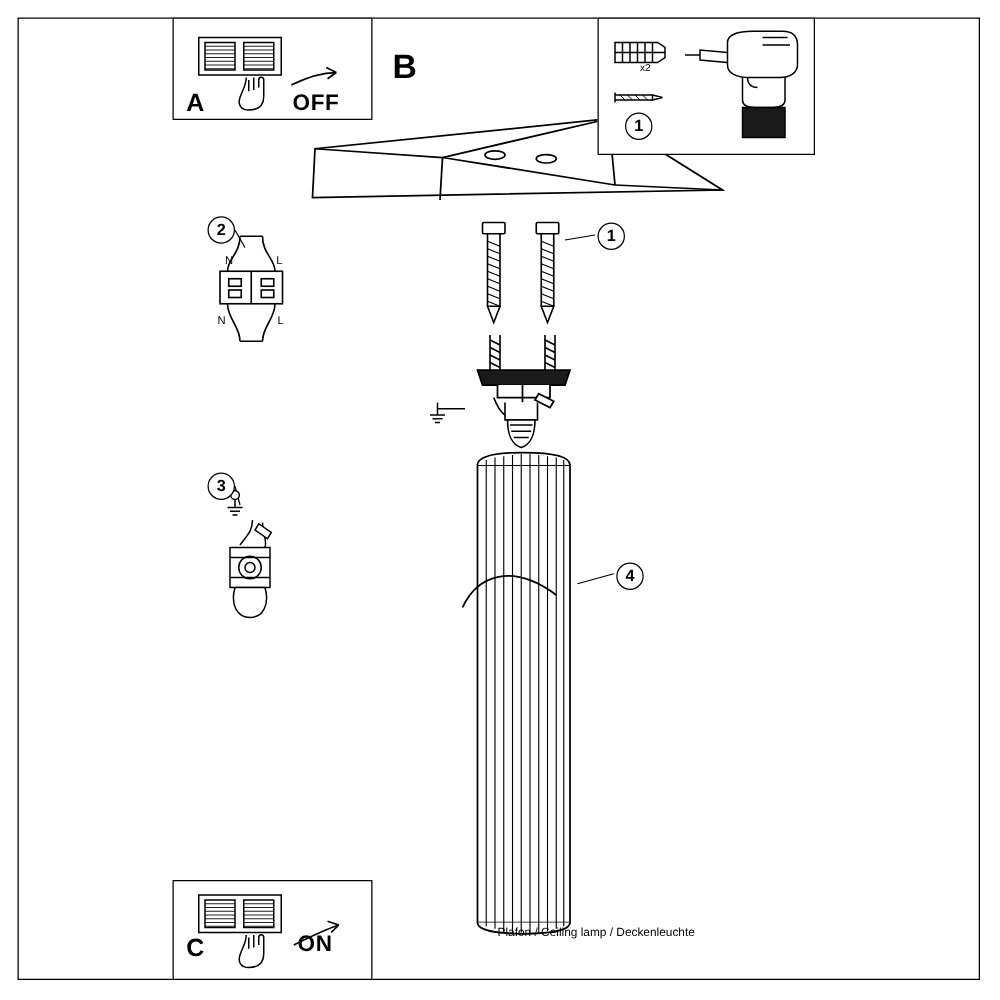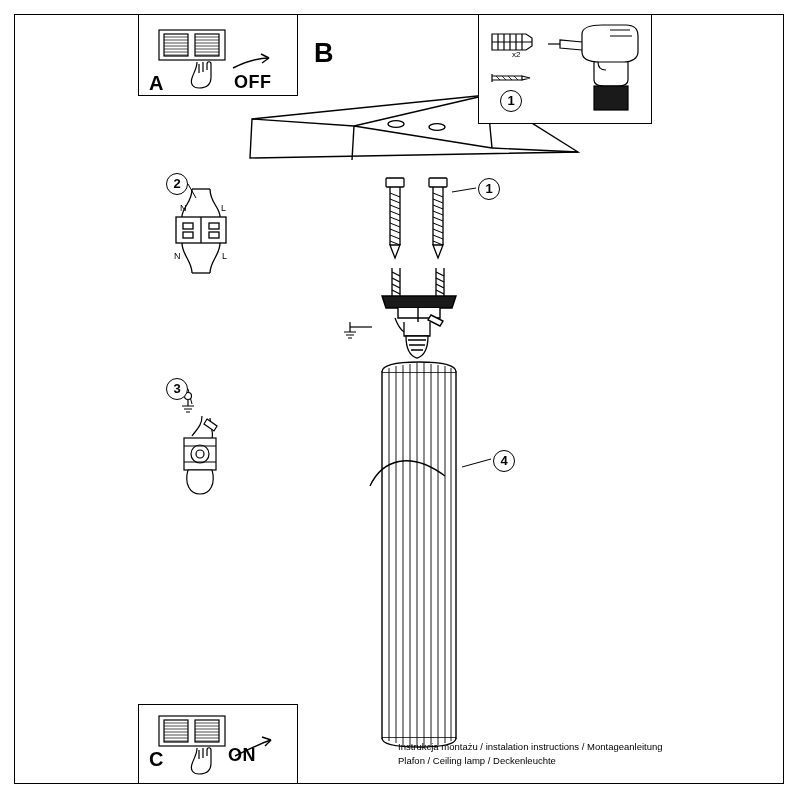--- a/index.html
+++ b/index.html
@@ -47,21 +47,21 @@
   .letter-c { left: 149px; top: 748px; }
   .letter-b { left: 314px; top: 38px; font-size: 27px; }
 
   .onoff {
     position: absolute;
     font-size: 18px;
     font-weight: bold;
     letter-spacing: 0.5px;
   }
   .off-label { left: 234px; top: 72px; }
-  .on-label { left: 228px; top: 745px; }
+  .on-label { left: 238px; top: 745px; }
 
   .callout {
     position: absolute;
     width: 22px;
     height: 22px;
     border: 1.5px solid #000;
     border-radius: 50%;
     box-sizing: border-box;
     font-size: 13px;
     font-weight: bold;
@@ -305,17 +305,16 @@
 
   <div class="letter letter-b">B</div>
 
   <div class="callout c1-top">1</div>
   <div class="callout c1-mid">1</div>
   <div class="callout c2">2</div>
   <div class="callout c3">3</div>
   <div class="callout c4">4</div>
 
   <div class="footer">
-    <div>Instrukcja montażu / instalation instructions / Montageanleitung</div>
     <div>Plafon / Ceiling lamp / Deckenleuchte</div>
   </div>
 
 </div>
 
 </body></html>

